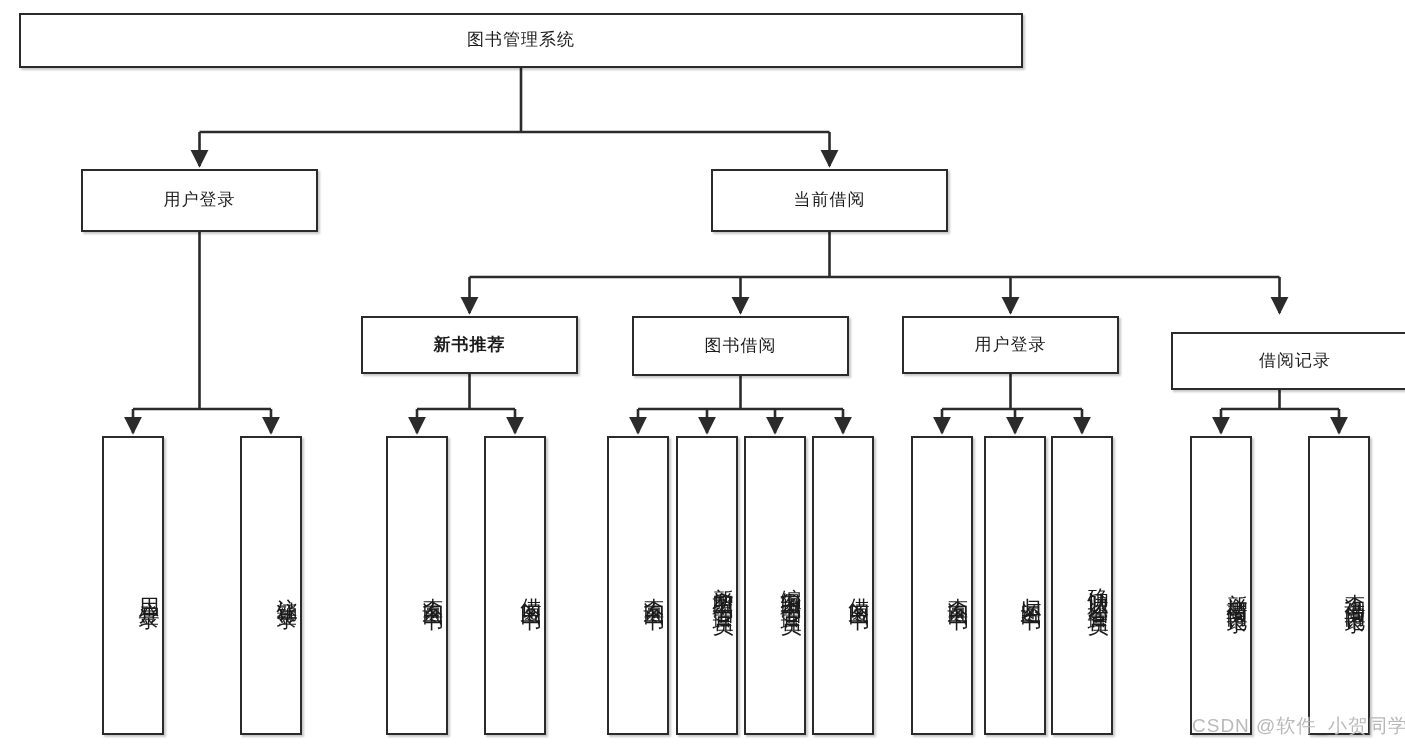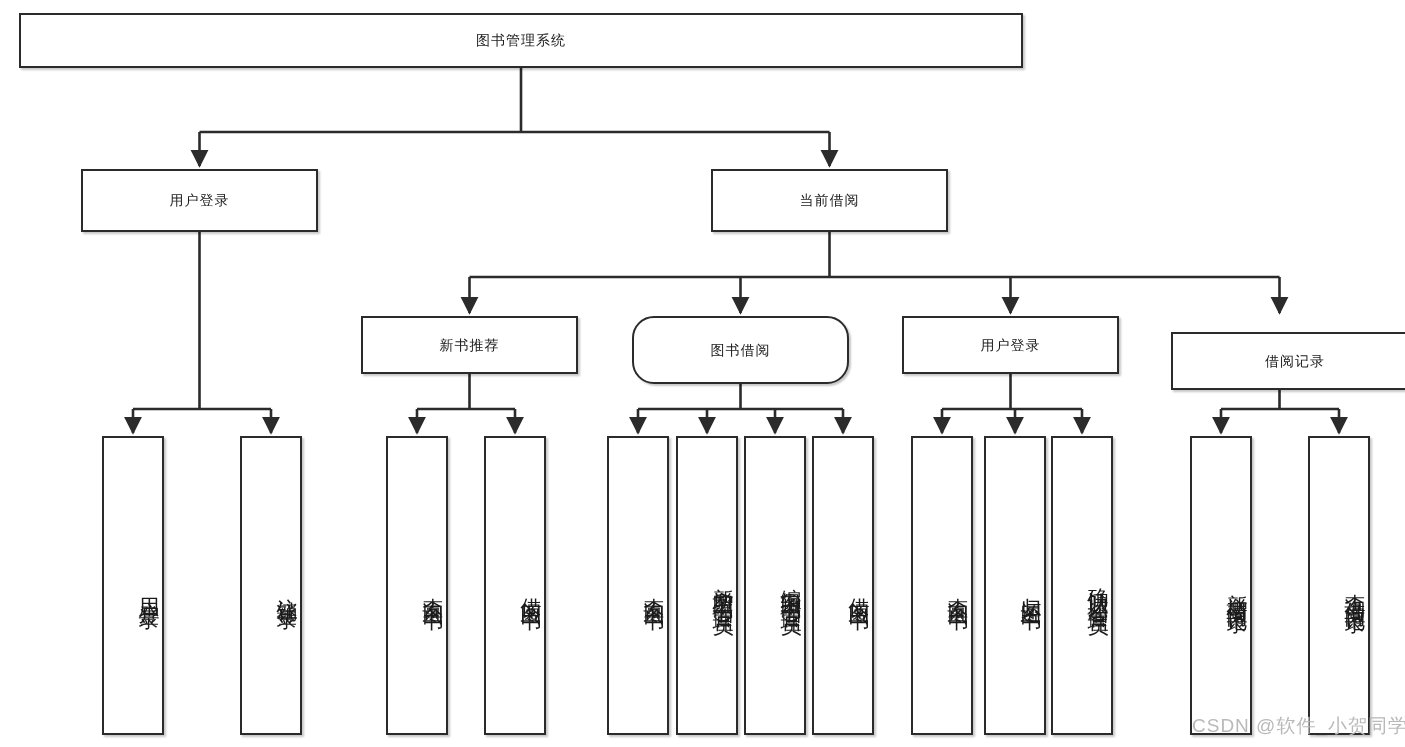--- a/index.html
+++ b/index.html
@@ -29,21 +29,21 @@
     box-sizing: border-box;
     border: 2px solid #2b2b2b;
     background: #ffffff;
     box-shadow: 2px 2px 2px rgba(0,0,0,0.22);
     display: flex;
     align-items: center;
     justify-content: center;
     color: #1b1b1b;
   }
   .node.horiz {
-    font-size: 14px;
+    font-size: 17px;
     letter-spacing: 1px;
     line-height: 1.2;
     text-align: right;
   }
   .node.vert {
     writing-mode: vertical-rl;
     text-orientation: upright;
     font-size: 21px;
     letter-spacing: 4px;
     line-height: 1.25;
@@ -117,24 +117,24 @@
     <span class="hlabel">图书管理系统</span>
   </div>
 
   <div class="node horiz" style="left: 81px; top: 169px; width: 237px; height: 63px;">
     <span class="hlabel">用户登录</span>
   </div>
   <div class="node horiz" style="left: 711px; top: 169px; width: 237px; height: 63px;">
     <span class="hlabel">当前借阅</span>
   </div>
 
-  <div class="node horiz" style="left: 361px; top: 316px; width: 217px; height: 58px;">
+  <div class="node horiz" style="left: 361px; top: 316px; width: 217px; height: 58px; font-weight: bold;">
     <span class="hlabel">新书推荐</span>
   </div>
-  <div class="node horiz" style="left: 632px; top: 316px; width: 217px; height: 68px; border-radius: 22px;">
+  <div class="node horiz" style="left: 632px; top: 316px; width: 217px; height: 60px;">
     <span class="hlabel">图书借阅</span>
   </div>
   <div class="node horiz" style="left: 902px; top: 316px; width: 217px; height: 58px;">
     <span class="hlabel">用户登录</span>
   </div>
   <div class="node horiz" style="left: 1171px; top: 332px; width: 248px; height: 58px;">
     <span class="hlabel">借阅记录</span>
   </div>
 
   <div class="node vert" style="left: 102px; top: 436px; width: 62px; height: 299px;">

